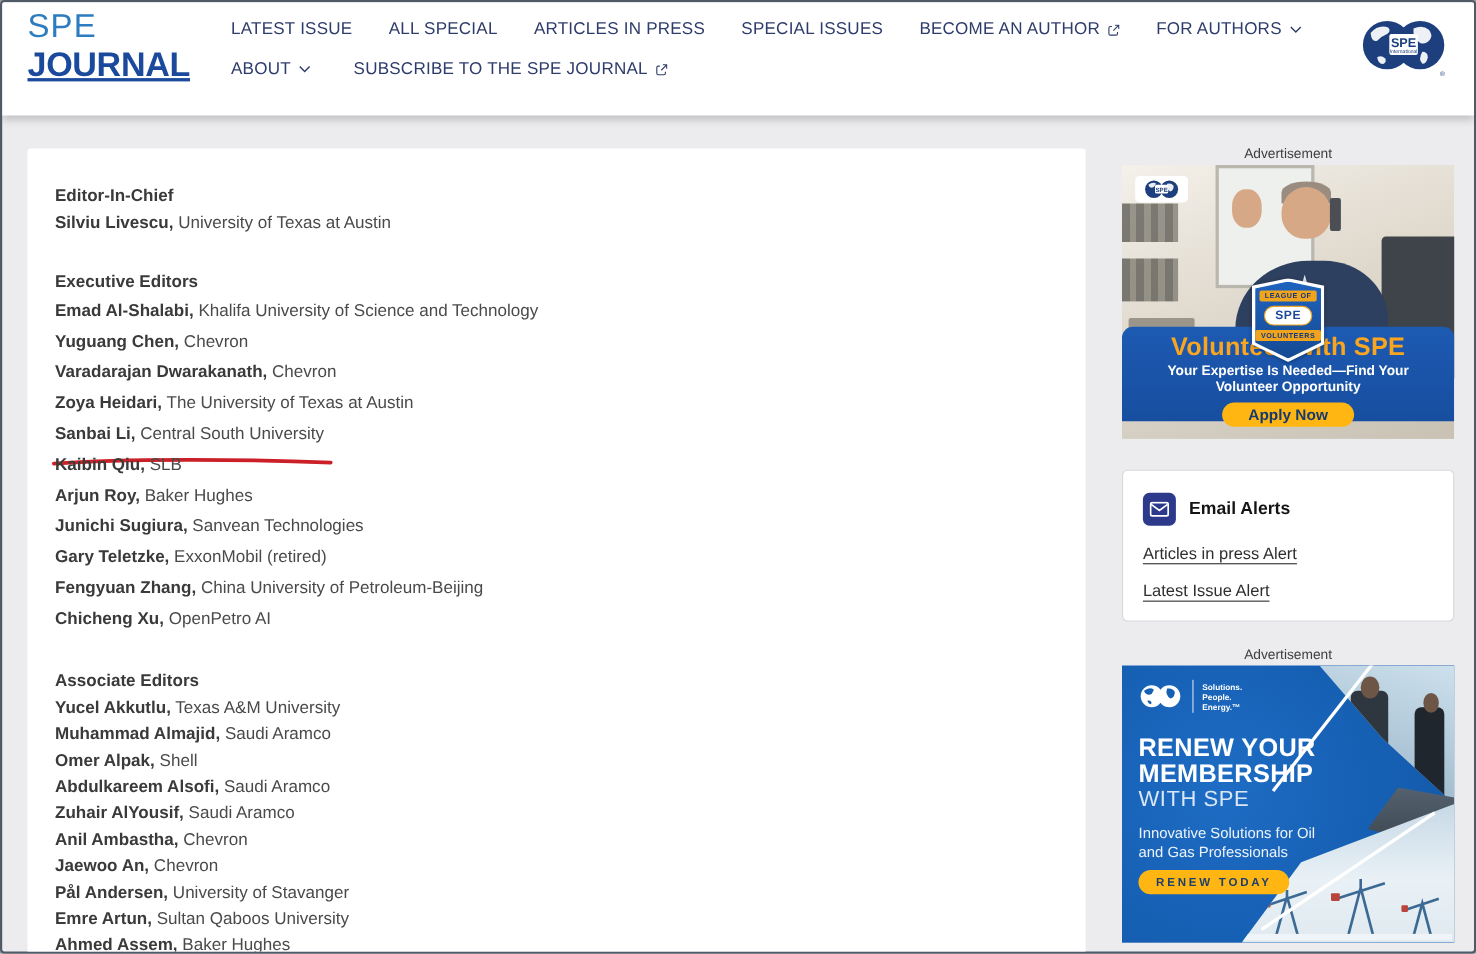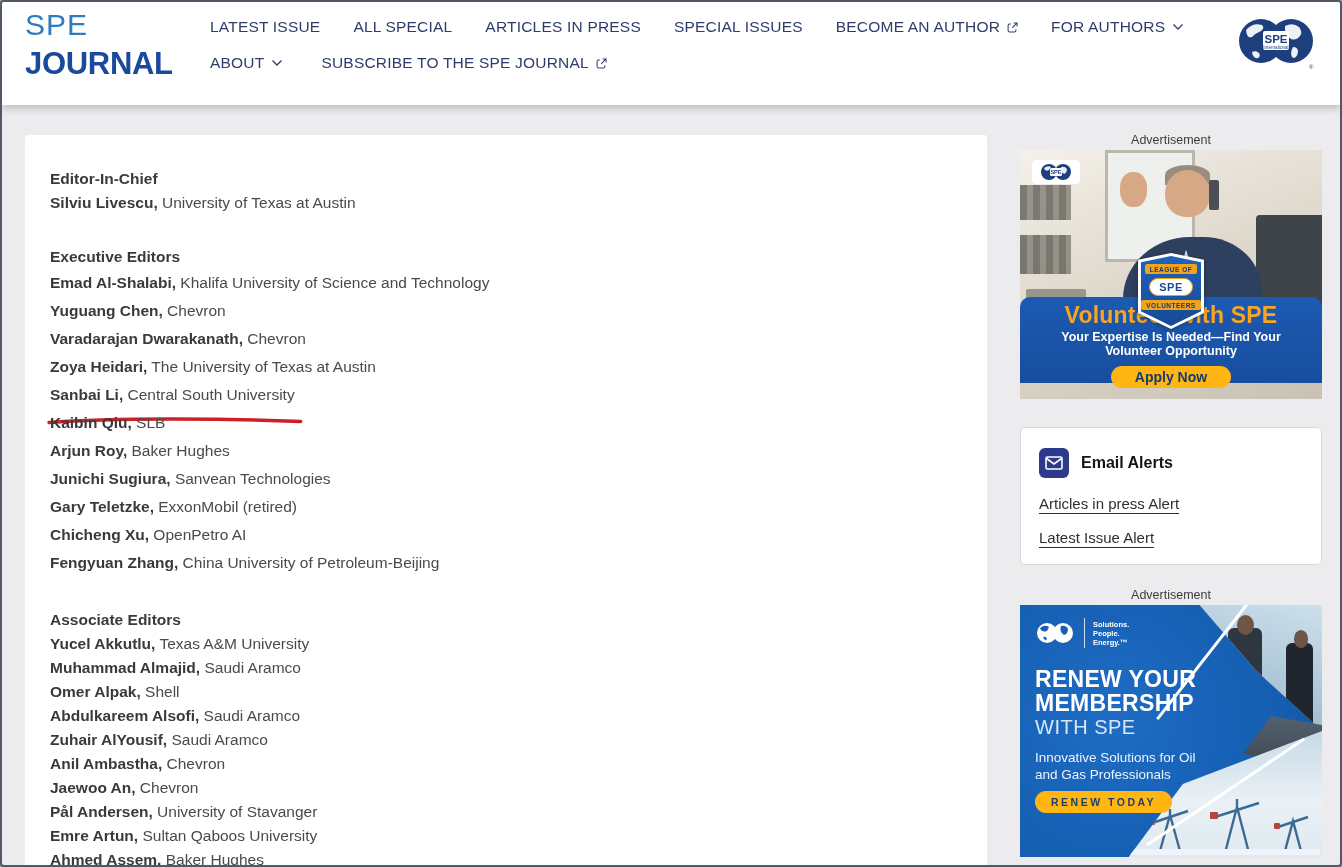--- a/index.html
+++ b/index.html
@@ -5,21 +5,21 @@
   * { box-sizing: border-box; }
   body { margin:0; background:#9a9a9a; font-family:"Liberation Sans", sans-serif; }
   .page { position:relative; width:1342px; height:867px; border:2px solid #4f5a66; border-radius:4px;
           overflow:hidden; background:#ececee; }
 
   
   .header { position:absolute; top:0; left:0; right:0; height:103px; background:#fff;
             box-shadow:0 4px 7px rgba(0,0,0,.18); z-index:10; }
   .logo-block { position:absolute; left:23px; top:8px; line-height:1; cursor:pointer; }
   .logo-spe { font-size:30px; font-weight:400; color:#2d7cc0; letter-spacing:1px; }
-  .logo-journal { font-size:31px; font-weight:700; color:#1b4a9c; letter-spacing:-.3px; margin-top:8px; }
+  .logo-journal { font-size:31px; font-weight:700; color:#1b4a9c; letter-spacing:-.3px; margin-top:3px;text-decoration:underline; }
   .nav-row { position:absolute; left:208px; display:flex; gap:33px; align-items:center; }
   .nav-row-1 { top:16px; }
   .nav-row-2 { top:52px; gap:38px; }
   .nav-item { display:flex; align-items:center; gap:7px; color:#2e3c6b; font-size:15.5px;
               text-decoration:none; letter-spacing:.2px; white-space:nowrap; cursor:pointer; }
   .nav-icon { display:inline-flex; color:#2e3c6b; }
   .spe-intl-logo { position:absolute; right:26px; top:12px; cursor:pointer; }
 
   
   .content-card { position:absolute; left:23px; top:133px; width:962px; height:740px;
@@ -210,22 +210,22 @@
             <div class="person-row"><span class="person"><span class="person-name">Yuguang Chen,</span><span class="person-aff"> Chevron</span></span></div>
             <div class="person-row"><span class="person"><span class="person-name">Varadarajan Dwarakanath,</span><span class="person-aff"> Chevron</span></span></div>
             <div class="person-row"><span class="person"><span class="person-name">Zoya Heidari,</span><span class="person-aff"> The University of Texas at Austin</span></span></div>
             <div class="person-row"><span class="person"><span class="person-name">Sanbai Li,</span><span class="person-aff"> Central South University</span><span class="red-underline"><svg width="100%" height="9" viewBox="0 0 276 9" preserveAspectRatio="none">
                     <path d="M2 6.5 C 70 1.8, 190 2.2, 274 5.5" fill="none" stroke="#cb2027" stroke-width="3.4" stroke-linecap="round"></path>
                   </svg></span></span></div>
             <div class="person-row"><span class="person"><span class="person-name">Kaibin Qiu,</span><span class="person-aff"> SLB</span></span></div>
             <div class="person-row"><span class="person"><span class="person-name">Arjun Roy,</span><span class="person-aff"> Baker Hughes</span></span></div>
             <div class="person-row"><span class="person"><span class="person-name">Junichi Sugiura,</span><span class="person-aff"> Sanvean Technologies</span></span></div>
             <div class="person-row"><span class="person"><span class="person-name">Gary Teletzke,</span><span class="person-aff"> ExxonMobil (retired)</span></span></div>
+            <div class="person-row"><span class="person"><span class="person-name">Fengyuan Zhang,</span><span class="person-aff"> China University of Petroleum-Beijing</span></span></div>
             <div class="person-row"><span class="person"><span class="person-name">Chicheng Xu,</span><span class="person-aff"> OpenPetro AI</span></span></div>
-            <div class="person-row"><span class="person"><span class="person-name">Fengyuan Zhang,</span><span class="person-aff"> China University of Petroleum-Beijing</span></span></div>
           </div>
         </div>
         <div class="editor-section">
           <div class="section-title">Associate Editors</div>
           <div class="people" style="line-height: 24px;">
             <div class="person-row"><span class="person"><span class="person-name">Yucel Akkutlu,</span><span class="person-aff"> Texas A&amp;M University</span></span></div>
             <div class="person-row"><span class="person"><span class="person-name">Muhammad Almajid,</span><span class="person-aff"> Saudi Aramco</span></span></div>
             <div class="person-row"><span class="person"><span class="person-name">Omer Alpak,</span><span class="person-aff"> Shell</span></span></div>
             <div class="person-row"><span class="person"><span class="person-name">Abdulkareem Alsofi,</span><span class="person-aff"> Saudi Aramco</span></span></div>
             <div class="person-row"><span class="person"><span class="person-name">Zuhair AlYousif,</span><span class="person-aff"> Saudi Aramco</span></span></div>

